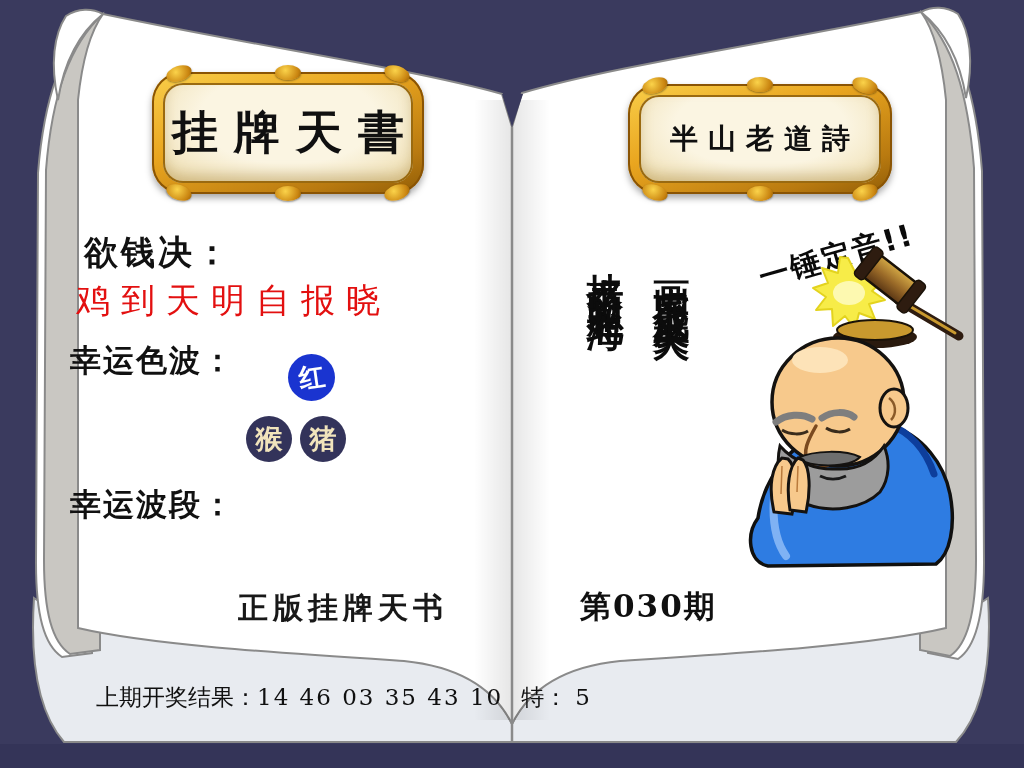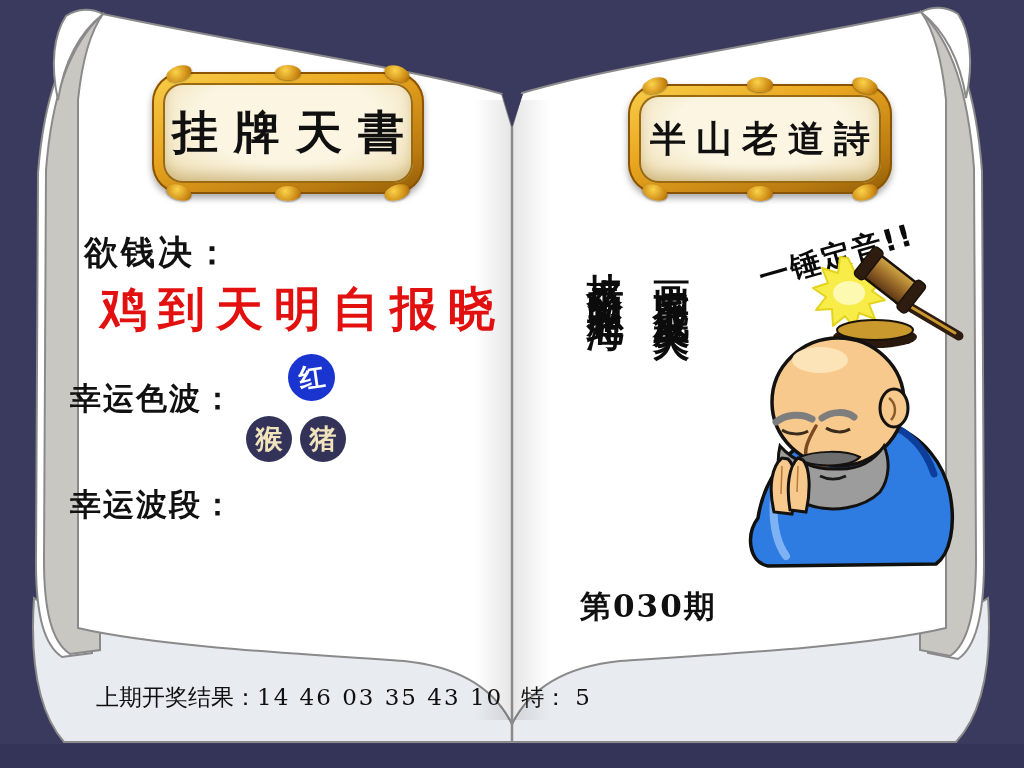--- a/index.html
+++ b/index.html
@@ -23,21 +23,21 @@
     box-shadow:0 1px 2px rgba(0,0,0,.4);}
   .knob.tc{left:50%;top:-7px;transform:translateX(-50%);}
   .knob.bc{left:50%;bottom:-7px;transform:translateX(-50%);}
   .knob.tl{left:14px;top:-6px;transform:rotate(-18deg);}
   .knob.tr{right:14px;top:-6px;transform:rotate(18deg);}
   .knob.bl{left:14px;bottom:-6px;transform:rotate(18deg);}
   .knob.br{right:14px;bottom:-6px;transform:rotate(-18deg);}
 
   
   .riddle-label{position:absolute;left:84px;top:230px;font-size:34px;font-weight:bold;letter-spacing:3px;color:#111;}
-  .riddle-text{position:absolute;left:76px;top:278px;font-size:47px;font-weight:bold;letter-spacing:11px;color:#e31010;white-space:nowrap;margin-left:24px;}
+  .riddle-text{position:absolute;left:76px;top:278px;font-size:34px;font-weight:normal;letter-spacing:11px;color:#e31010;white-space:nowrap;}
   .lucky-label{position:absolute;font-size:31px;font-weight:bold;letter-spacing:2px;color:#111;}
   .badge{position:absolute;border-radius:50%;display:flex;align-items:center;justify-content:center;font-weight:bold;}
   .badge.wave{width:47px;height:47px;background:#1a34d0;color:#fff;font-size:26px;}
   .badge.wave span{transform:rotate(-8deg);}
   .badge.zodiac{width:46px;height:46px;background:#33335a;color:#f1e4bc;font-size:27px;}
   .range-value{position:absolute;left:252px;top:476px;font-size:42px;color:#111;letter-spacing:1px;}
   .edition-note{position:absolute;left:238px;top:588px;font-size:30px;font-weight:bold;letter-spacing:5px;color:#181818;}
 
   
   .poem-col{position:absolute;writing-mode:vertical-rl;text-orientation:upright;
@@ -111,45 +111,46 @@
     <div class="knob tr"></div>
     <div class="knob bl"></div>
     <div class="knob br"></div>
     <div class="banner-inner"></div>
     <div class="banner-text" style="font-size:46px;letter-spacing:16px;padding-left:16px;">挂牌天書</div>
   </div>
 
   <div class="riddle-label">欲钱决：</div>
   <div class="riddle-text">鸡到天明自报晓</div>
 
-  <div class="lucky-label" style="left:70px;top:378px;">幸运色波：</div>
+  <div class="lucky-label" style="left:70px;top:340px;">幸运色波：</div>
   <div class="badge wave" style="left:288px;top:354px;">
     <span>红</span>
   </div>
 
   <div class="badge zodiac" style="left:246px;top:416px;">
     <span>猴</span>
   </div>
   <div class="badge zodiac" style="left:300px;top:416px;">
     <span>猪</span>
   </div>
 
   <div class="lucky-label" style="left:70px;top:484px;">幸运波段：</div>
 
+  <div class="edition-note">正版挂牌天书</div>
 
   <div class="banner" style="left:628px;top:84px;width:264px;height:110px;">
     <div class="banner-frame"></div>
     <div class="knob tc"></div>
     <div class="knob bc"></div>
     <div class="knob tl"></div>
     <div class="knob tr"></div>
     <div class="knob bl"></div>
     <div class="knob br"></div>
     <div class="banner-inner"></div>
-    <div class="banner-text" style="font-size:36px;letter-spacing:10px;padding-left:10px;text-align:center;">半山老道詩</div>
+    <div class="banner-text" style="font-size:28px;letter-spacing:10px;padding-left:10px;text-align:center;">半山老道詩</div>
   </div>
 
   <div class="poem-col poem-a">挟泰山以超北海</div>
   <div class="poem-col poem-b">画虎不成反类犬</div>
 
   <div class="stamp-text">一锤定音!!</div>
 
   <svg class="illus" style="left:795px;top:238px;" width="190" height="112" viewBox="0 0 190 112">
     <defs>
       <linearGradient id="gavelGrad" x1="0" y1="0" x2="0" y2="1">

